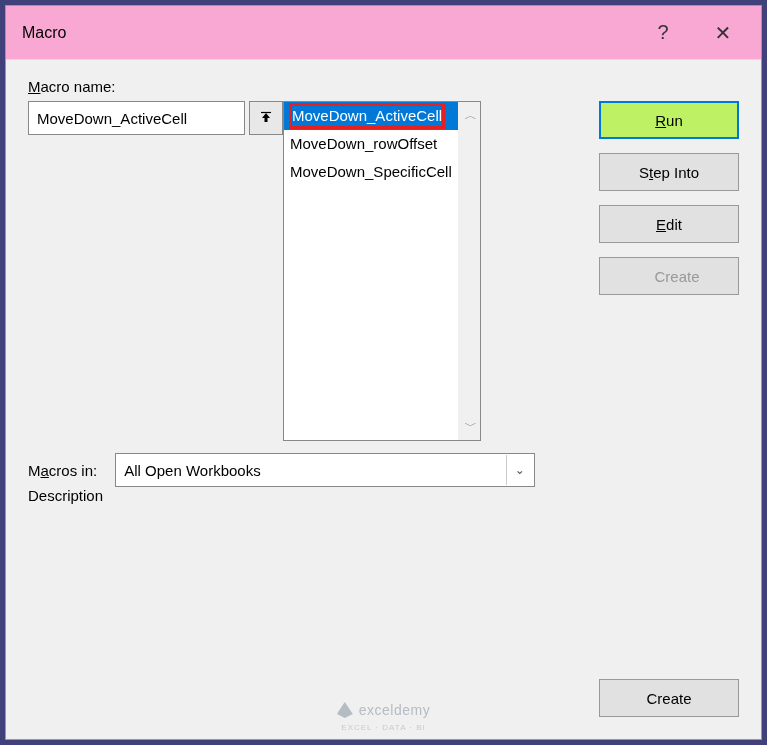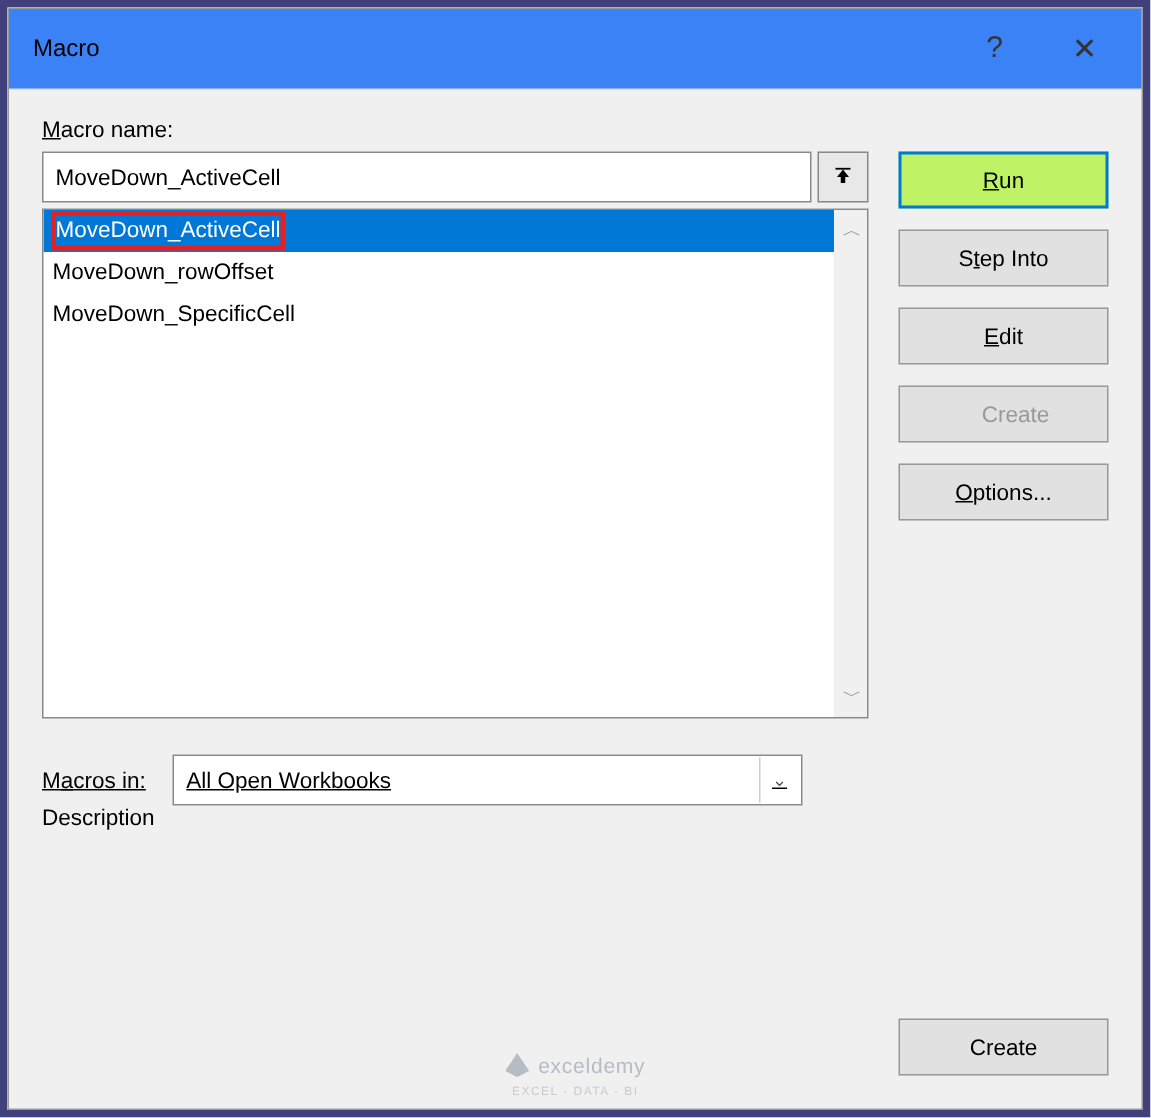--- a/index.html
+++ b/index.html
@@ -25,21 +25,21 @@
     height: 100%;
     display: flex;
     flex-direction: column;
     border: 1px solid #999;
   }
   .titlebar {
     display: flex;
     align-items: center;
     height: 54px;
     padding: 0 8px 0 16px;
-    background: #3b82f6;
+    background: #f9a8d4;
     border-bottom: 1px solid #ddd;
   }
   .titlebar-title {
     flex: 1;
     font-size: 16px;
   }
   .titlebar-btn {
     width: 60px;
     height: 54px;
     display: flex;
@@ -59,21 +59,21 @@
     margin-bottom: 6px;
   }
   .underline { text-decoration: underline; }
   .row-top {
     display: flex;
     gap: 20px;
   }
   .left-col {
     flex: 1;
     display: flex;
-    flex-direction: column;
+    flex-direction: row;
   }
   .right-col {
     width: 140px;
     display: flex;
     flex-direction: column;
     gap: 14px;
   }
   .name-row {
     display: flex;
     gap: 4px;
@@ -152,22 +152,21 @@
     background: #bef264;
   }
   .btn.disabled {
     color: #999;
     padding-left: 16px;
   }
   .macros-in-row {
     display: flex;
     align-items: center;
     gap: 18px;
-    margin-top: 24px;
-    text-decoration: underline;
+    margin-top: 12px;
   }
   .dropdown {
     flex: 1;
     max-width: 420px;
     height: 34px;
     border: 1px solid #888;
     background: #fff;
     display: flex;
     align-items: center;
     padding: 0 8px;
@@ -270,23 +269,20 @@
         </div>
         <div class="btn">
           <span><span>S</span><span class="underline">t</span><span>ep Into</span></span>
         </div>
         <div class="btn">
           <span><span class="underline">E</span><span>dit</span></span>
         </div>
         <div class="btn disabled">
           <span>Create</span>
         </div>
-        <div class="btn">
-          <span><span class="underline">O</span><span>ptions...</span></span>
-        </div>
       </div>
     </div>
 
     <div class="macros-in-row">
       <div class="label" style="margin-bottom:0">
         <span>M</span><span class="underline">a</span><span>cros in:</span>
       </div>
       <div class="dropdown">
         <span>All Open Workbooks</span>
         <span class="dropdown-arrow">⌄</span>

